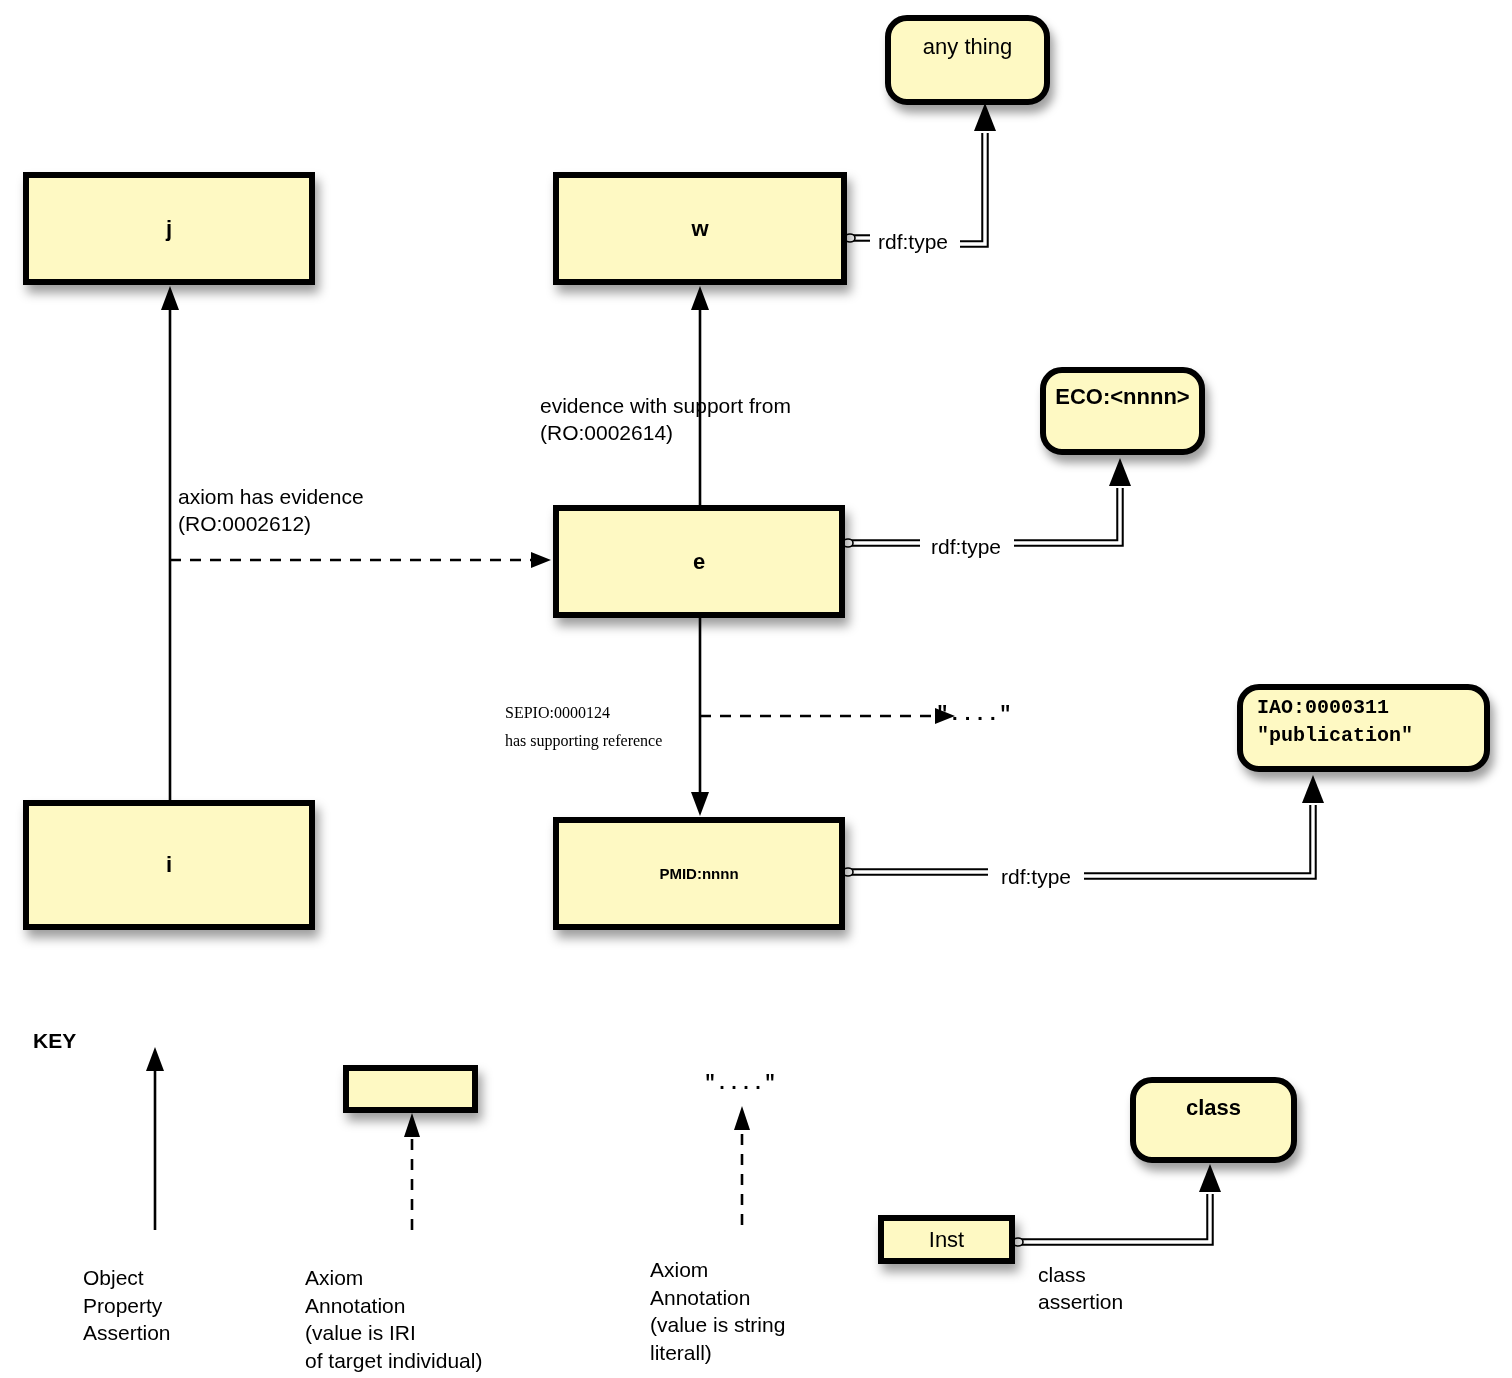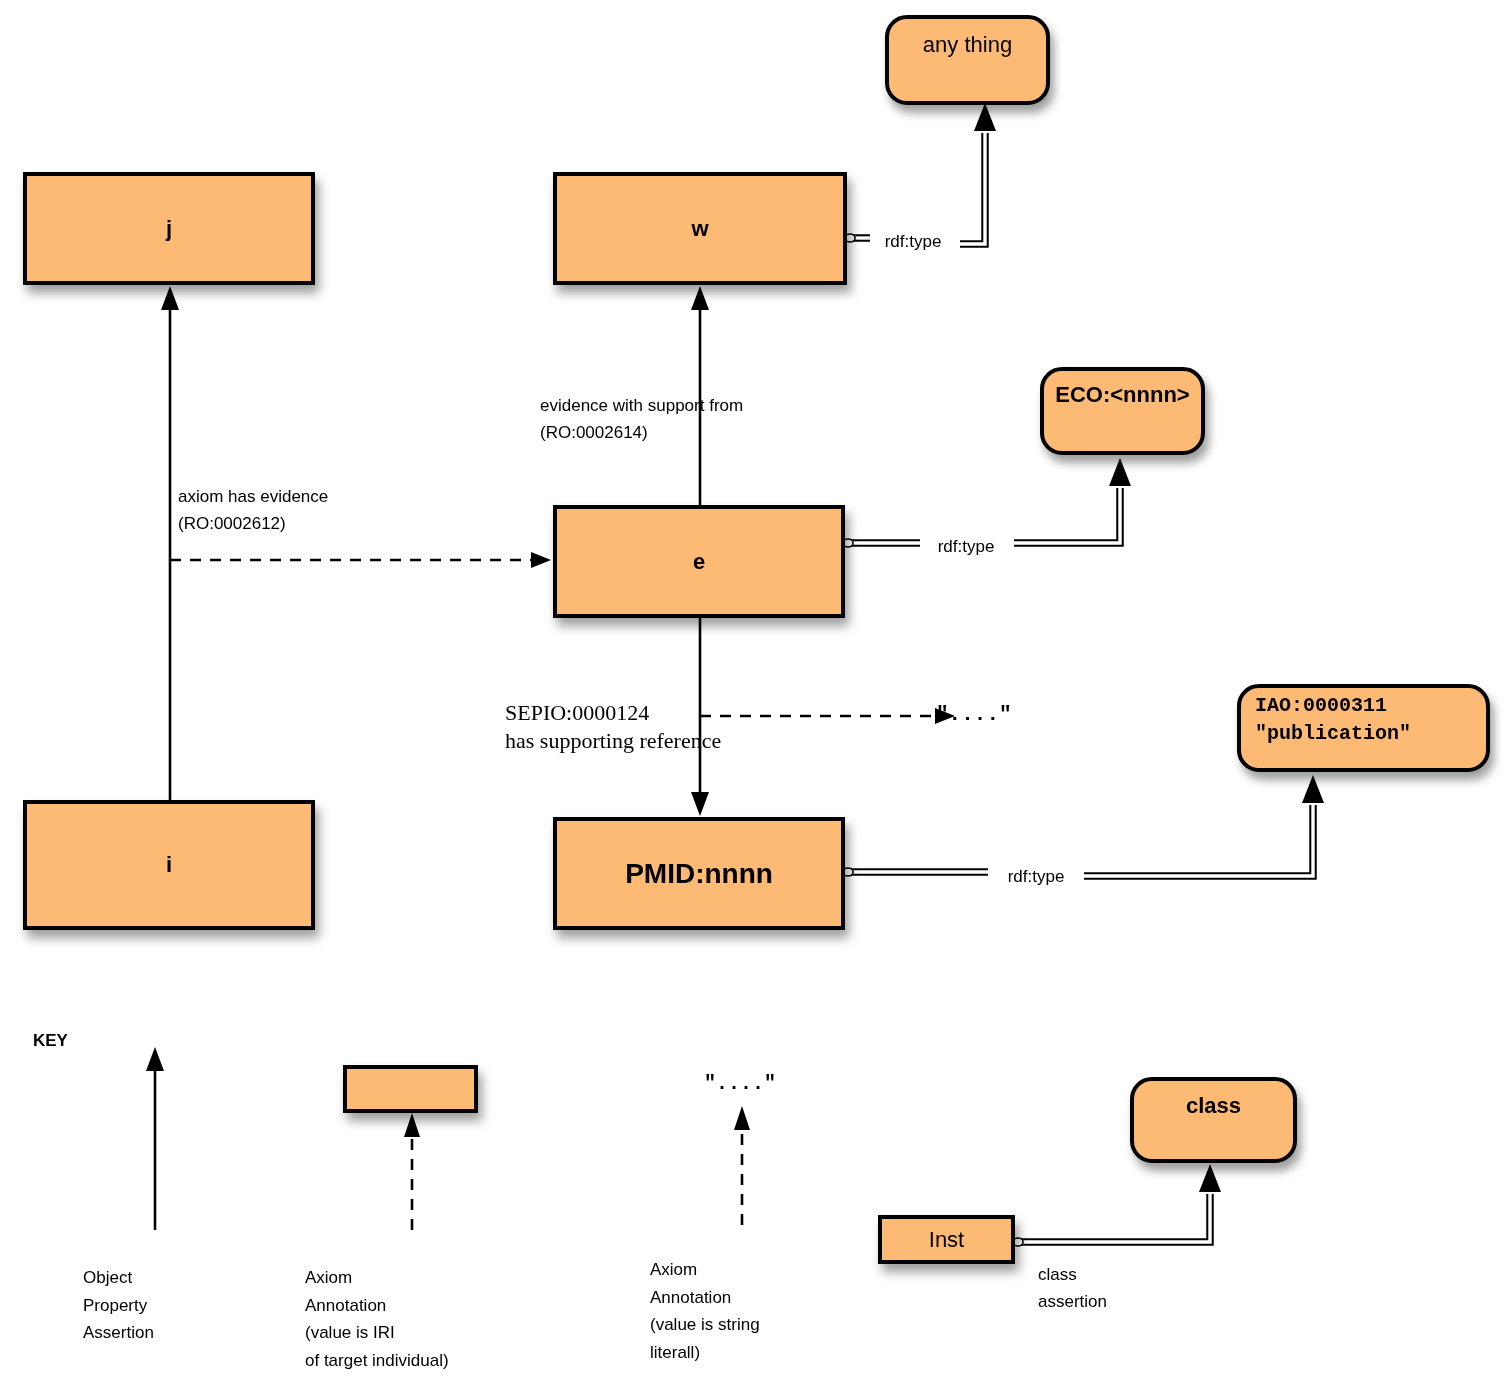--- a/index.html
+++ b/index.html
@@ -20,47 +20,47 @@
     position: absolute;
     left: 0;
     top: 0;
     width: 1512px;
     height: 1378px;
   }
   
   .box {
     position: absolute;
     box-sizing: border-box;
-    background: #fdba74;
-    border: 4px solid #000000;
+    background: #fef9c3;
+    border: 6px solid #000000;
     box-shadow: 4px 8px 10px rgba(0,0,0,0.38);
   }
   .rounded { border-radius: 22px; }
   .flex-center {
     display: flex;
     align-items: center;
     justify-content: center;
   }
   .bold { font-weight: bold; }
   .fs22 { font-size: 22px; }
   
   .label {
     position: absolute;
-    font-size: 17px;
+    font-size: 21px;
     line-height: 27px;
     white-space: nowrap;
   }
   .center { text-align: left; }
   .mono {
     font-family: "Liberation Mono", "DejaVu Sans Mono", monospace;
     font-weight: bold;
   }
   .serif {
     font-family: "Liberation Serif", "DejaVu Serif", serif;
-    font-size: 22px;
+    font-size: 16px;
     line-height: 28px;
   }
   
   .sline  { stroke: #000; stroke-width: 2.6; fill: none; }
   .dline  { stroke: #000; stroke-width: 2.6; fill: none; stroke-dasharray: 11 9; }
   .head   { fill: #000; stroke: none; }
   .dblo   { stroke: #000; stroke-width: 7.5; fill: none; }
   .dbli   { stroke: #fff; stroke-width: 3.4; fill: none; }
   .conn   { fill: #fff; stroke: #000; stroke-width: 1.6; }
 </style>
@@ -169,21 +169,21 @@
   <div class="box rounded" style="left:1237px;top:684px;width:253px;height:88px;padding:4px 0 0 14px;">
     <div class="mono" style="font-size:20px;line-height:28px;">IAO:0000311</div>
     <div class="mono" style="font-size:20px;line-height:28px;">"publication"</div>
   </div>
 
   <div class="box flex-center" style="left:23px;top:800px;width:292px;height:130px;">
     <span class="bold fs22">i</span>
   </div>
 
   <div class="box flex-center" style="left:553px;top:817px;width:292px;height:113px;">
-    <span class="bold" style="font-size:28px;">PMID:nnnn</span>
+    <span class="bold" style="font-size:15px;">PMID:nnnn</span>
   </div>
 
   <div class="label mono center" style="left:936px;top:701px;width:80px;font-size:21px;">"...."</div>
 
   <div class="label" style="left:870px;top:228px;width:86px;text-align:center;">rdf:type</div>
 
   <div class="label" style="left:922px;top:533px;width:88px;text-align:center;">rdf:type</div>
 
   <div class="label" style="left:991px;top:863px;width:90px;text-align:center;">rdf:type</div>
 

